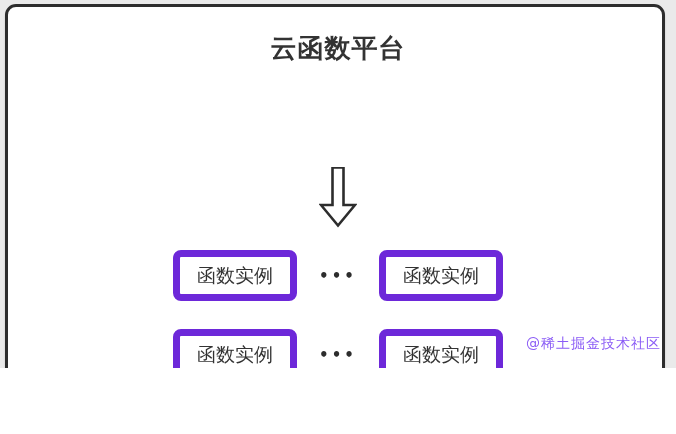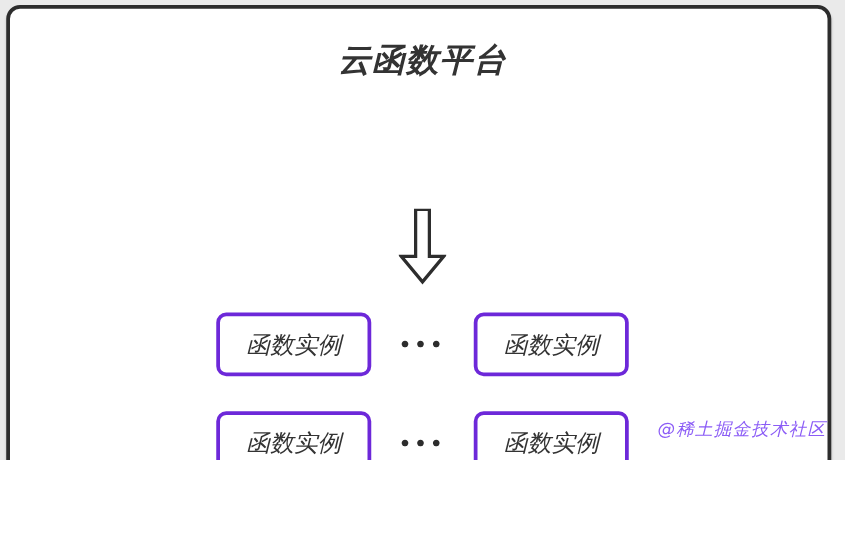--- a/index.html
+++ b/index.html
@@ -3,21 +3,20 @@
 <meta charset="utf-8">
 <style>
   html, body { margin: 0; padding: 0; }
   .canvas {
     position: relative;
     width: 676px;
     height: 368px;
     background: #eaeaea;
     font-family: "DejaVu Sans", "Liberation Sans", sans-serif;
     overflow: hidden;
-    font-style: italic;
   }
   .card {
     position: absolute;
     left: 5px; top: 4px;
     width: 660px; height: 420px;
     box-sizing: border-box;
     background: #ffffff;
     border: 3px solid #2d2d2d;
     border-radius: 11px;
     box-shadow: 0 3px 2px rgba(0,0,0,0.18);
@@ -46,21 +45,21 @@
     color: #333333;
   }
   .arrow {
     position: absolute;
     left: 319px; top: 167px;
   }
   .inst-box {
     position: absolute;
     width: 124px; height: 51px;
     box-sizing: border-box;
-    border: 3px solid #6d28d9;
+    border: 7px solid #6d28d9;
     border-radius: 8px;
     background: #ffffff;
     display: flex;
     align-items: center;
     justify-content: center;
     font-size: 19px;
     color: #333333;
   }
   .pos-r1-left  { left: 173px; top: 250px; }
   .pos-r1-right { left: 379px; top: 250px; }

